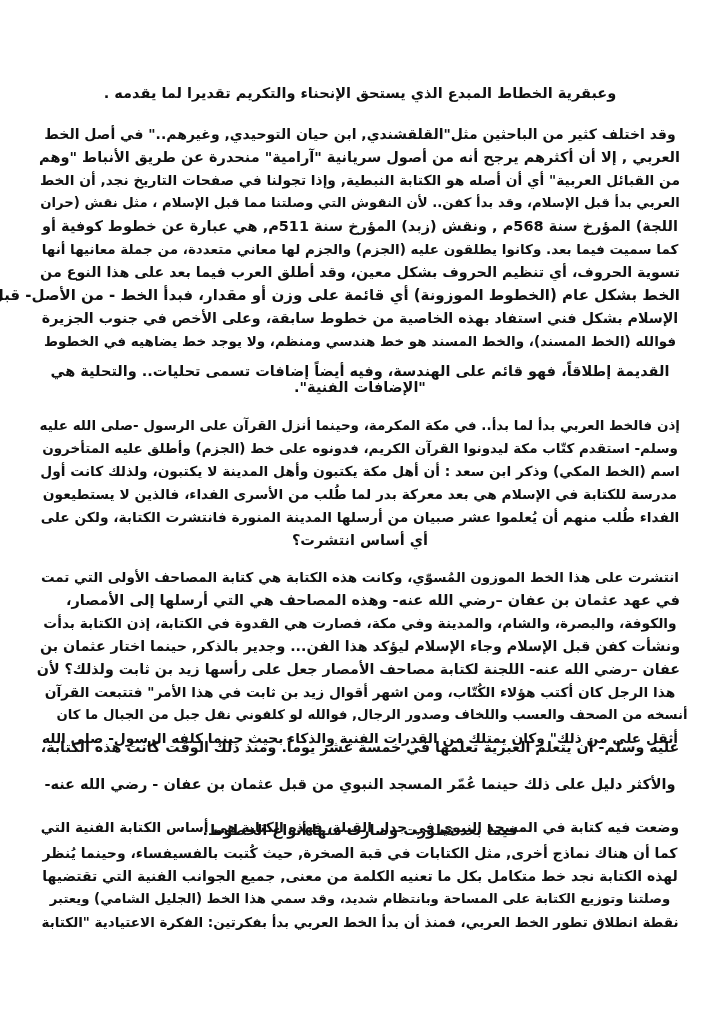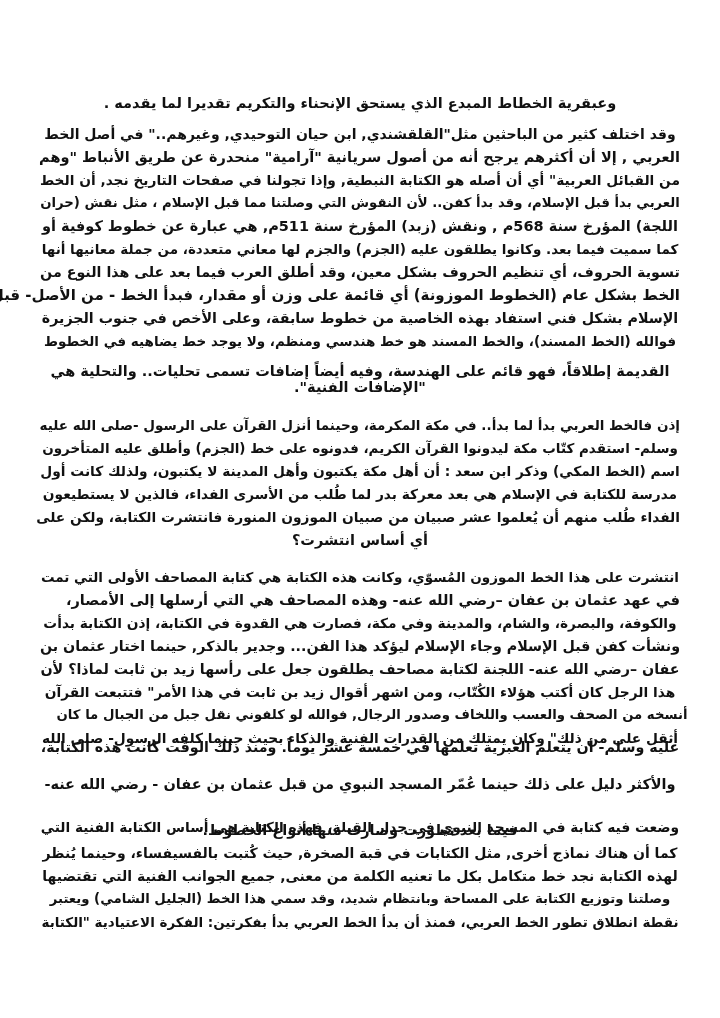--- a/index.html
+++ b/index.html
@@ -42,47 +42,47 @@
       direction: rtl;
       unicode-bidi: plaintext;
     }
   </style>
 </head>
 <body>
 
 <div class="page">
   <div class="doc">
 
-    <div class="line" style="top:92px;">وعبقرية الخطاط المبدع الذي يستحق الإنحناء والتكريم تقديرا لما يقدمه .</div>
+    <div class="line" style="top:82px;">وعبقرية الخطاط المبدع الذي يستحق الإنحناء والتكريم تقديرا لما يقدمه .</div>
 
     <div class="line" style="top: 123px; font-size: 14px;">وقد اختلف كثير من الباحثين مثل"القلقشندي, ابن حيان التوحيدي, وغيرهم.." في أصل الخط</div>
     <div class="line" style="top:146px;">العربي , إلا أن أكثرهم يرجح أنه من أصول سريانية "آرامية" منحدرة عن طريق الأنباط "وهم</div>
     <div class="line" style="top: 169px; font-size: 13.75px;">من القبائل العربية" أي أن أصله هو الكتابة النبطية, وإذا تجولنا في صفحات التاريخ نجد, أن الخط</div>
     <div class="line" style="top: 192px; font-size: 13.25px;">العربي بدأ قبل الإسلام، وقد بدأ كفن.. لأن النقوش التي وصلتنا مما قبل الإسلام ، مثل نقش (حران</div>
     <div class="line" style="top:215px;">اللجة) المؤرخ سنة 568م , ونقش (زبد) المؤرخ سنة 511م, هي عبارة عن خطوط كوفية أو</div>
     <div class="line" style="top: 238px; font-size: 13.5px;">كما سميت فيما بعد. وكانوا يطلقون عليه (الجزم) والجزم لها معاني متعددة، من جملة معانيها أنها</div>
     <div class="line" style="top: 261px; font-size: 14.25px;">تسوية الحروف، أي تنظيم الحروف بشكل معين، وقد أطلق العرب فيما بعد على هذا النوع من</div>
     <div class="line" style="top: 284px; font-size: 15px;">الخط بشكل عام (الخطوط الموزونة) أي قائمة على وزن أو مقدار، فبدأ الخط - من الأصل- قبل</div>
     <div class="line" style="top: 307px; font-size: 14.25px;">الإسلام بشكل فني استفاد بهذه الخاصية من خطوط سابقة، وعلى الأخص في جنوب الجزيرة</div>
     <div class="line" style="top: 330px; font-size: 13.5px;">فوالله (الخط المسند)، والخط المسند هو خط هندسي ومنظم، ولا يوجد خط يضاهيه في الخطوط</div>
     <div class="line" style="top:360px;">القديمة إطلاقاً، فهو قائم على الهندسة، وفيه أيضاً إضافات تسمى تحليات.. والتحلية هي</div>
     <div class="line" style="top:376px;">"الإضافات الفنية".</div>
 
     <div class="line" style="top: 414px; font-size: 13.5px;">إذن فالخط العربي بدأ لما بدأ.. في مكة المكرمة، وحينما أنزل القرآن على الرسول -صلى الله عليه</div>
     <div class="line" style="top: 437px; font-size: 13.5px;">وسلم- استقدم كتّاب مكة ليدونوا القرآن الكريم، فدونوه على خط (الجزم) وأطلق عليه المتأخرون</div>
     <div class="line" style="top: 460px; font-size: 13.75px;">اسم (الخط المكي) وذكر ابن سعد : أن أهل مكة يكتبون وأهل المدينة لا يكتبون، ولذلك كانت أول</div>
     <div class="line" style="top: 483px; font-size: 13.75px;">مدرسة للكتابة في الإسلام هي بعد معركة بدر لما طُلب من الأسرى الفداء، فالذين لا يستطيعون</div>
-    <div class="line" style="top: 506px; font-size: 13.75px;">الفداء طُلب منهم أن يُعلموا عشر صبيان من صبيان الموزون المنورة فانتشرت الكتابة، ولكن على</div>
+    <div class="line" style="top: 506px; font-size: 13.75px;">الفداء طُلب منهم أن يُعلموا عشر صبيان من أرسلها المدينة المنورة فانتشرت الكتابة، ولكن على</div>
     <div class="line" style="top:529px;">أي أساس انتشرت؟</div>
 
     <div class="line" style="top: 566px; font-size: 13.5px;">انتشرت على هذا الخط الموزون المُسوّي، وكانت هذه الكتابة هي كتابة المصاحف الأولى التي تمت</div>
     <div class="line" style="top:589px;text-align:right;">في عهد عثمان بن عفان –رضي الله عنه- وهذه المصاحف هي التي أرسلها إلى الأمصار،</div>
     <div class="line" style="top: 612px; font-size: 13.75px;">والكوفة، والبصرة، والشام، والمدينة وفي مكة، فصارت هي القدوة في الكتابة، إذن الكتابة بدأت</div>
     <div class="line" style="top: 635px; font-size: 14.25px;">ونشأت كفن قبل الإسلام وجاء الإسلام ليؤكد هذا الفن... وجدير بالذكر, حينما اختار عثمان بن</div>
-    <div class="line" style="top: 658px; font-size: 14.25px;">عفان –رضي الله عنه- اللجنة لكتابة مصاحف يطلقون جعل على رأسها زيد بن ثابت لماذا؟ لأن</div>
+    <div class="line" style="top: 658px; font-size: 14.25px;">عفان –رضي الله عنه- اللجنة لكتابة مصاحف الأمصار جعل على رأسها زيد بن ثابت ولذلك؟ لأن</div>
     <div class="line" style="top: 681px; font-size: 13.75px;">هذا الرجل كان أكتب هؤلاء الكُتّاب، ومن اشهر أقوال زيد بن ثابت في هذا الأمر" فتتبعت القرآن</div>
     <div class="line" style="top: 704px; font-size: 13.25px; margin-left: 12px;">أنسخه من الصحف والعسب واللخاف وصدور الرجال, فوالله لو كلفوني نقل جبل من الجبال ما كان</div>
     <div class="line" style="top: 727px; font-size: 13.75px;">أثقل علي من ذلك" وكان يمتلك من القدرات الفنية والذكاء بحيث حينما كلفه الرسول- صلى الله</div>
     <div class="line" style="top: 736px; font-size: 14.25px;">عليه وسلم- أن يتعلم العبرية تعلمها في خمسة عشر يوماً. ومنذ ذلك الوقت كانت هذه الكتابة،</div>
     <div class="line" style="top:773px;">والأكثر دليل على ذلك حينما عُمّر المسجد النبوي من قبل عثمان بن عفان - رضي الله عنه-</div>
     <div class="line" style="top: 796px; font-size: 13.75px; margin-top: 20px;">وضعت فيه كتابة في المسجد النبوي في جدار القبلة، فهذه الكتابة هي أساس الكتابة الفنية التي</div>
     <div class="line" style="top:819px;">فيما بعد تطورت وصارت منها أنواع الخطوط.</div>
 
     <div class="line" style="top: 842px; font-size: 14px;">كما أن هناك نماذج أخرى, مثل الكتابات في قبة الصخرة, حيث كُتبت بالفسيفساء، وحينما يُنظر</div>
     <div class="line" style="top: 865px; font-size: 14px;">لهذه الكتابة نجد خط متكامل بكل ما تعنيه الكلمة من معنى, جميع الجوانب الفنية التي تقتضيها</div>

